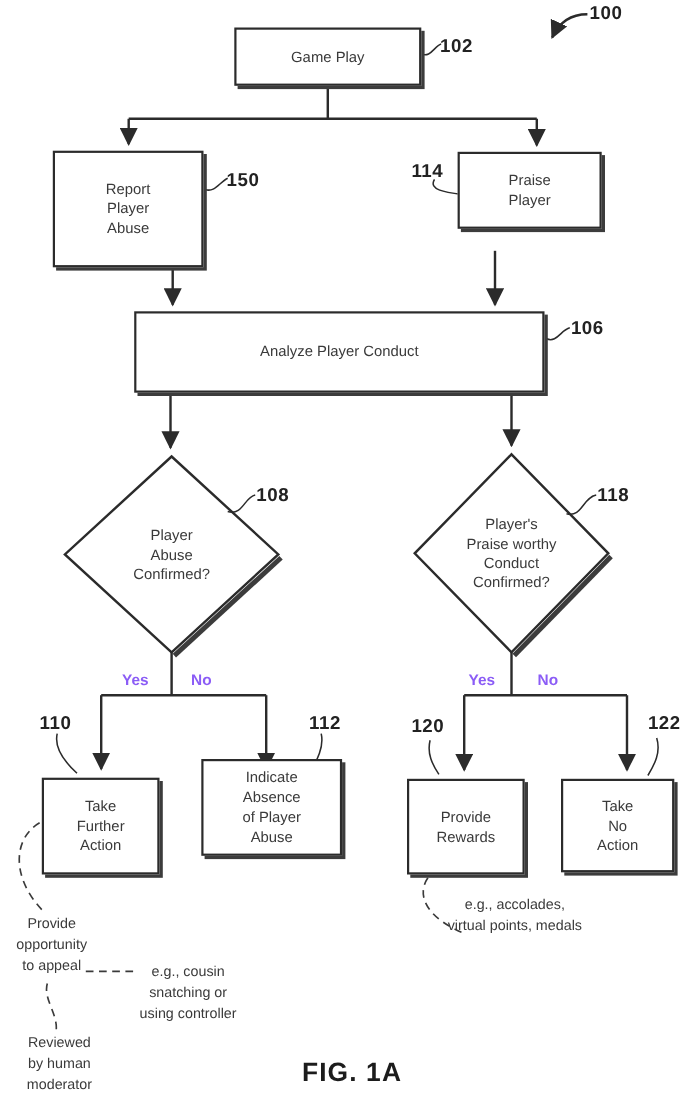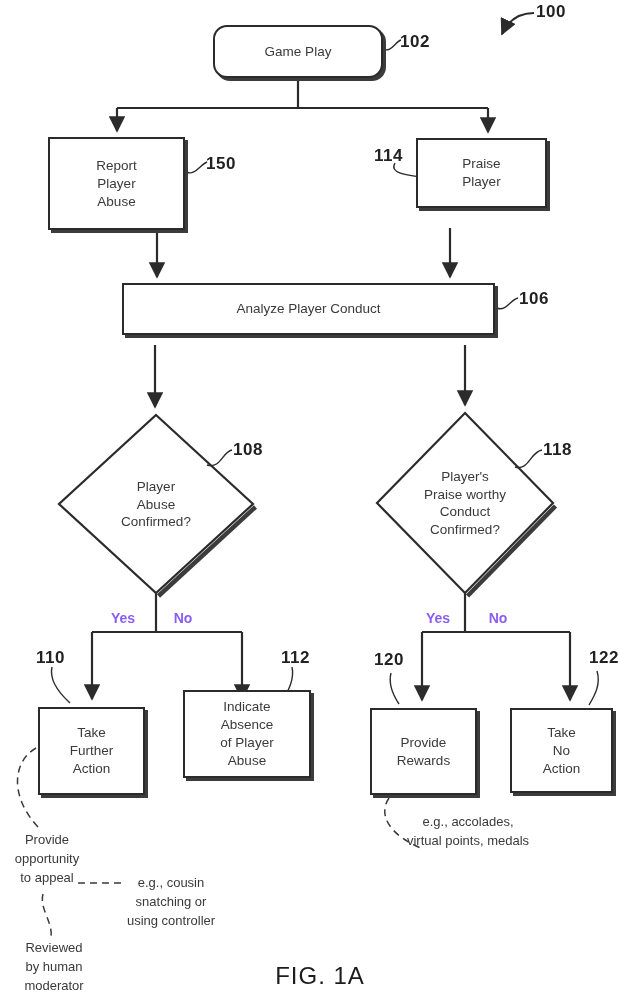--- a/index.html
+++ b/index.html
@@ -24,21 +24,21 @@
   }
   .branch{
     position:absolute;width:36px;text-align:center;
     font-size:14px;font-weight:600;color:#8b5cf6;
   }
   .note{
     position:absolute;text-align:center;font-size:13px;line-height:19px;
     white-space:pre-line;color:#3a3a3a;
   }
   .fig{
-    position:absolute;text-align:center;font-size:24px;font-weight:normal;
+    position:absolute;text-align:center;font-size:24px;font-weight:bold;
     color:#1c1c1c;letter-spacing:1px;
   }
 </style>
 </head>
 <body>
 
 <div class="canvas">
 
   <svg class="wires" width="618" height="1003" viewBox="0 0 618 1003">
     <defs>
@@ -91,30 +91,30 @@
     </g>
 
     <g stroke="#3a3a3a" stroke-width="1.5" fill="none" stroke-dasharray="7 5">
       <path d="M36 748 C12 762, 10 797, 38 827"></path>
       <path d="M78 883 H126"></path>
       <path d="M43 894 C39 908, 53 922, 51 937"></path>
       <path d="M389 798 C377 816, 391 836, 423 849"></path>
     </g>
   </svg>
 
-  <div class="node" style="left:213px;top:25px;width:170px;height:53px;border-radius:14px;">Game Play</div>
+  <div class="node" style="left:213px;top:25px;width:170px;height:53px;">Game Play</div>
 
-  <div class="node" style="left:48px;top:137px;width:137px;height:93px;">Report
+  <div class="node" style="left:48px;top:137px;width:137px;height:106px;">Report
 Player
 Abuse</div>
 
   <div class="node" style="left:416px;top:138px;width:131px;height:70px;">Praise
 Player</div>
 
-  <div class="node" style="left:122px;top:283px;width:373px;height:52px;">Analyze Player Conduct</div>
+  <div class="node" style="left:122px;top:283px;width:373px;height:74px;">Analyze Player Conduct</div>
 
   <div class="node" style="left:38px;top:707px;width:107px;height:88px;">Take
 Further
 Action</div>
 
   <div class="node" style="left:183px;top:690px;width:128px;height:88px;">Indicate
 Absence
 of Player
 Abuse</div>
 

